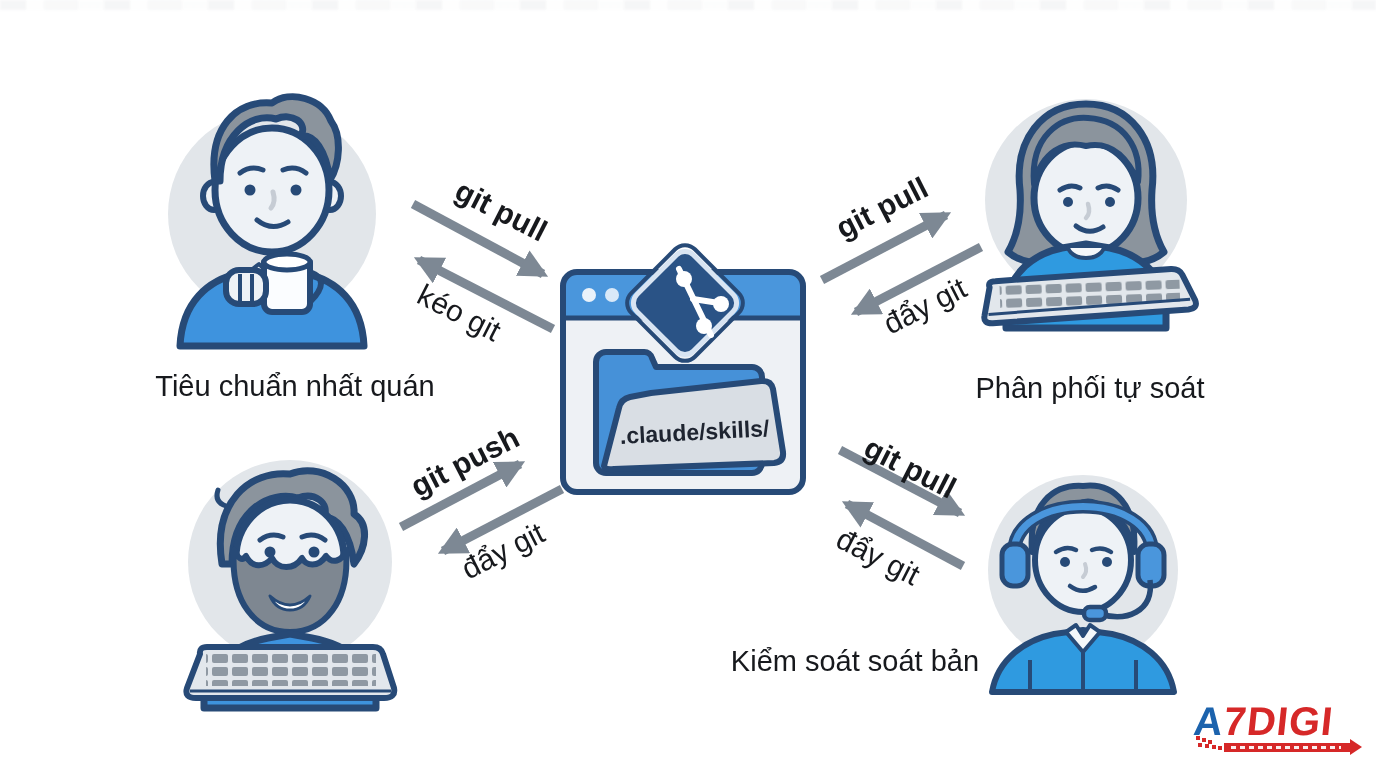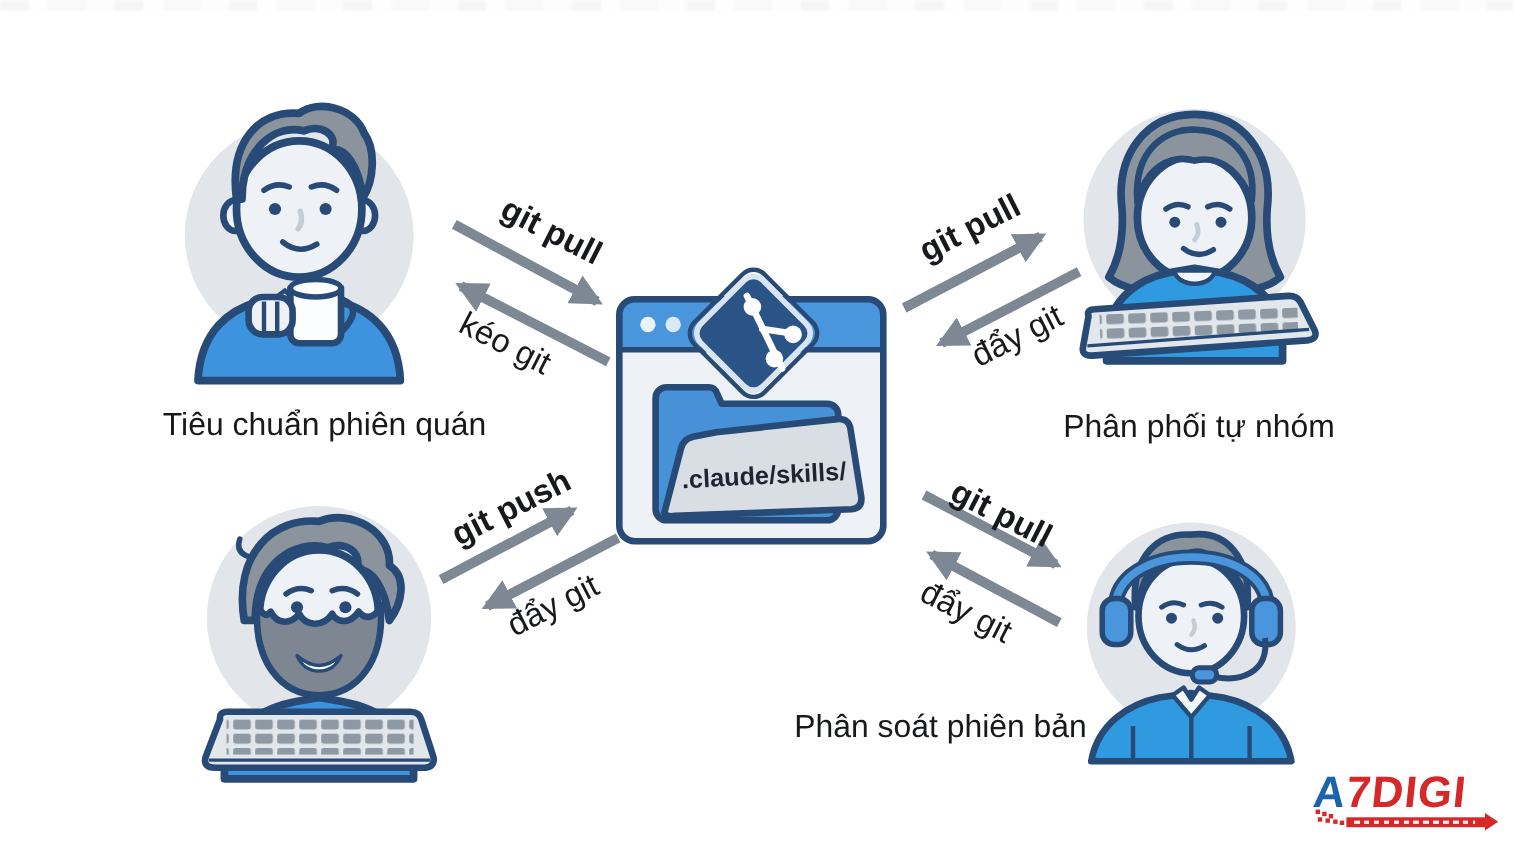--- a/index.html
+++ b/index.html
@@ -187,24 +187,24 @@
       <rect x="160" y="84" width="26" height="42" rx="11" fill="#4a96dc" stroke="#274a77" stroke-width="5"></rect>
       <path d="M172,120 C176,152 148,162 122,154" stroke="#274a77" stroke-width="5.5" fill="none"></path>
       <rect x="106" y="147" width="22" height="13" rx="6" fill="#4a96dc" stroke="#274a77" stroke-width="4.5"></rect>
     </g>
     <path d="M14,232 C20,198 48,180 76,174 L105,170 L134,174 C162,180 190,198 196,232 Z" fill="#2f9ae0" stroke="#274a77" stroke-width="6" stroke-linejoin="round"></path>
     <path d="M88,172 L105,192 L122,172 L112,165 L105,176 L98,165 Z" fill="#f4f7fa" stroke="#274a77" stroke-width="4" stroke-linejoin="round"></path>
     <path d="M105,192 V230 M52,200 V230 M158,200 V230" stroke="#274a77" stroke-width="4" fill="none"></path>
   </svg>
 
   <div class="caption" style="left:295px;top:386px">
-    <div>Tiêu chuẩn phiên quán</div>
+    <div>Tiêu chuẩn nhất quán</div>
   </div>
-  <div class="caption" style="left:1090px;top:388px">Phân phối tự nhóm</div>
-  <div class="caption" style="left:855px;top:661px">Phân soát phiên bản</div>
+  <div class="caption" style="left:1090px;top:388px">Phân phối tự soát</div>
+  <div class="caption" style="left:855px;top:661px">Kiểm soát soát bản</div>
 
   <div class="logo">
     <div class="logo-text">
       <span class="logo-a">A</span><span class="logo-rest">7DIGI</span>
     </div>
     <div class="logo-dots"></div>
     <div class="logo-arrow">
       <div class="logo-tagline-dashes"></div>
     </div>
   </div>

